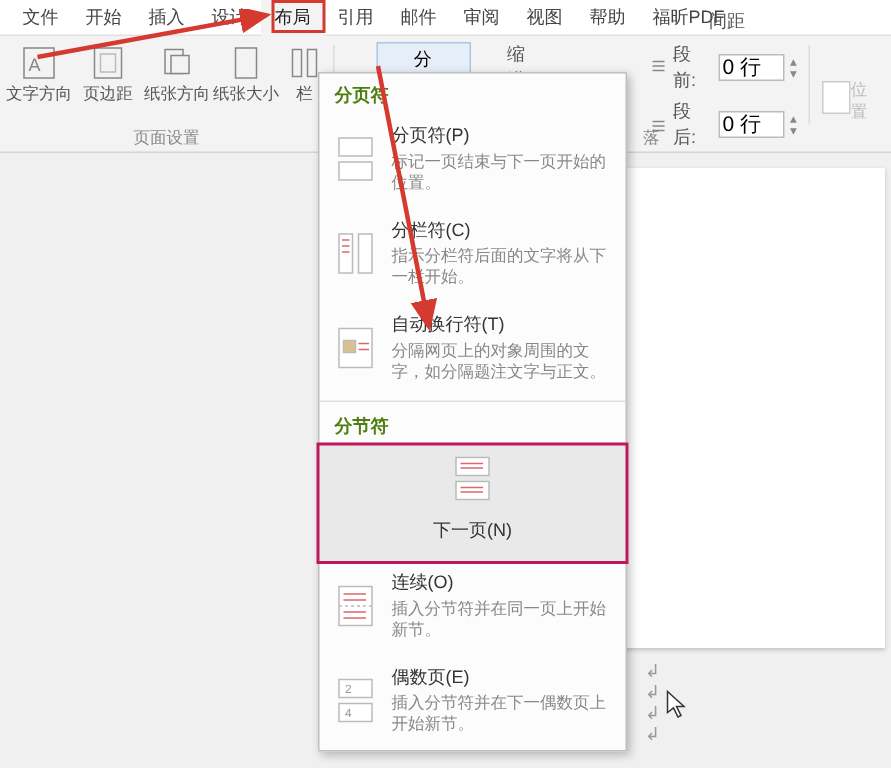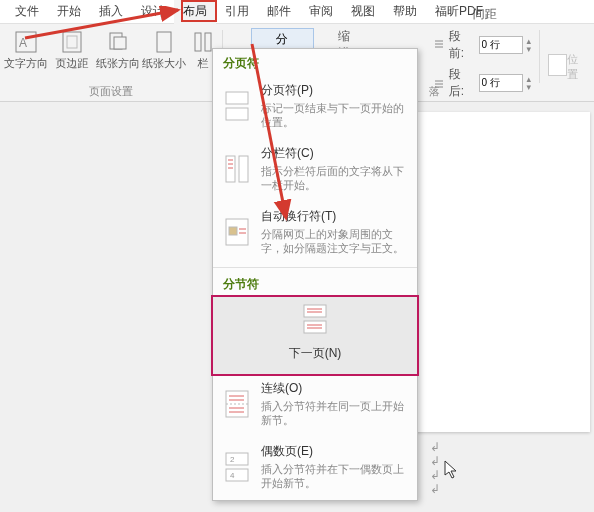--- a/index.html
+++ b/index.html
@@ -110,21 +110,21 @@
   .spacing-row {
     display: flex;
     align-items: center;
     gap: 4px;
     font-size: 12px;
     color: #555;
   }
   .spacing-row input {
     width: 44px;
     height: 18px;
-    font-size: 10px;
+    font-size: 14px;
     border: 1px solid #bbb;
     padding: 0 2px;
     background: #fff;
   }
   .para-label {
     position: absolute;
     bottom: 2px;
     left: 0;
     font-size: 11px;
     color: #888;

